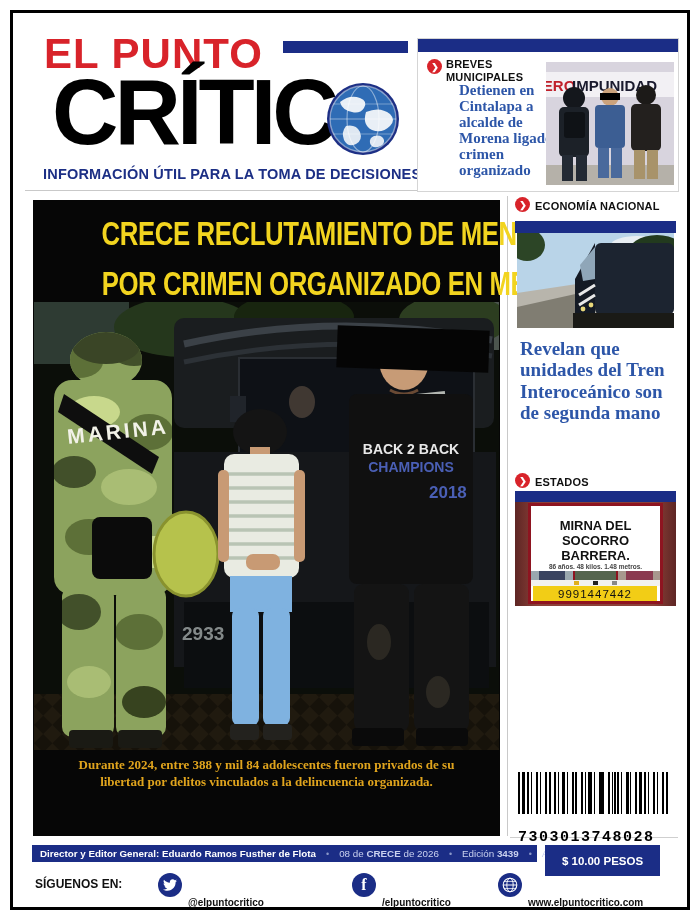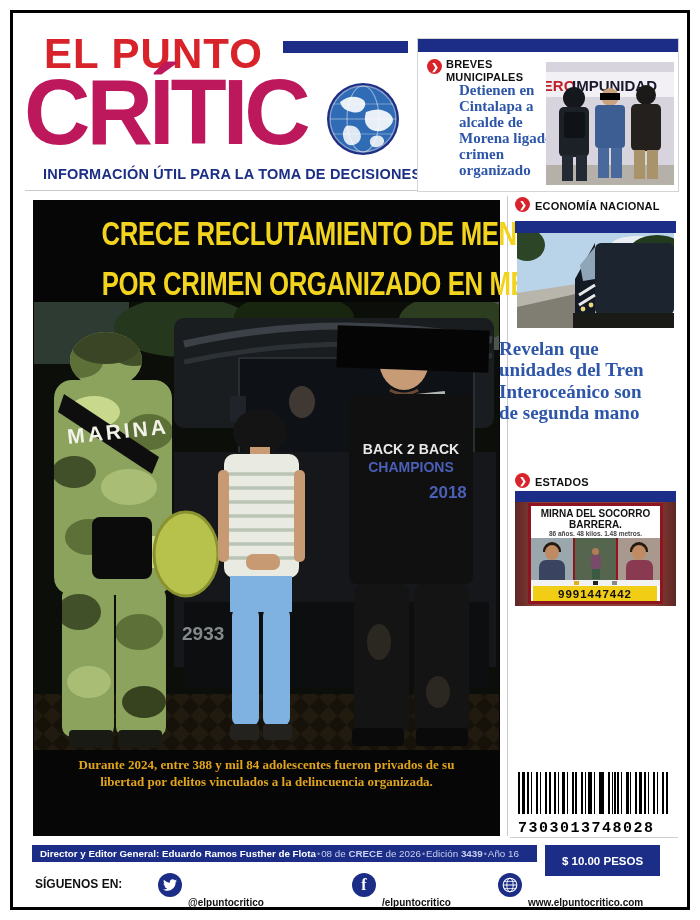--- a/index.html
+++ b/index.html
@@ -4,22 +4,22 @@
 <style>
   html,body{margin:0;padding:0;background:#fff;}
   .page{position:relative;width:700px;height:920px;background:#fff;overflow:hidden;
         font-family:"Liberation Sans",sans-serif;}
   .frame{position:absolute;left:10px;top:10px;width:674px;height:894px;border:3px solid #000;}
 
   
   .title-red{position:absolute;left:44px;top:30px;font-size:42px;font-weight:bold;
              color:#d8232a;letter-spacing:1px;}
   .topbar1{position:absolute;left:283px;top:41px;width:125px;height:12px;background:#1b2d86;}
-  .title-blue{position:absolute;left:24px;top:66px;font-size:92px;font-weight:bold;
-              color:#be185d;letter-spacing:-4px;line-height:1;}
+  .title-blue{position:absolute;left:52px;top:66px;font-size:92px;font-weight:bold;
+              color:#000000;letter-spacing:-4px;line-height:1;}
   .globe-logo{position:absolute;left:326px;top:82px;width:74px;height:74px;}
   .tagline{position:absolute;left:43px;top:166px;font-size:14.5px;font-weight:bold;
            color:#1c2f85;letter-spacing:.2px;}
   .mast-divider{position:absolute;left:25px;top:190px;width:480px;height:1px;background:#c9c9c9;}
   .vert-divider{position:absolute;left:507px;top:196px;width:1px;height:640px;background:#c9c9c9;}
   .right-bottom-line{position:absolute;left:510px;top:837px;width:168px;height:1px;background:#cfcfcf;}
 
   
   .sec-icon{position:absolute;width:15px;height:15px;border-radius:50%;background:#d8232a;
             display:flex;align-items:center;justify-content:center;}
@@ -42,61 +42,61 @@
   .hl-line{width:467px;text-align:center;white-space:nowrap;line-height:44px;}
   .hl-line span{display:inline-block;transform:scaleX(.78);transform-origin:50% 50%;
                 font-size:33px;font-weight:bold;color:#f2d41f;letter-spacing:-.5px;}
   .headline-zone{position:absolute;left:0;top:12px;width:467px;}
   .main-photo{position:absolute;left:1px;top:102px;width:465px;height:448px;}
   .caption{position:absolute;left:0;top:556px;width:423px;padding:0 22px;text-align:center;
            font-family:"Liberation Serif",serif;font-weight:bold;font-size:13px;
            line-height:1.32;color:#e0a41d;}
 
   
-  .econ-headline{left:499px;top:338px;width:162px;font-size:19px;line-height:1.12;}
+  .econ-headline{left:520px;top:338px;width:162px;font-size:19px;line-height:1.12;}
   .train-photo{position:absolute;left:517px;top:233px;width:157px;height:95px;}
 
   
   .estados-headline{left:515px;top:614px;width:160px;font-size:20px;line-height:1.18;}
   .poster-wrap{position:absolute;left:515px;top:502px;width:161px;height:104px;
                background:linear-gradient(90deg,#5e2624,#8c4038 14%,#8c4038 86%,#5e2624);}
   .poster{position:absolute;left:13px;right:13px;top:1px;bottom:2px;background:#fff;
           border:3px solid #8e1420;display:flex;flex-direction:column;}
-  .poster-name{font-size:10px;font-weight:bold;color:#111;text-align:center;padding-top:2px;}
+  .poster-name{font-size:13px;font-weight:bold;color:#111;text-align:center;padding-top:12px;}
   .poster-details{font-size:6.5px;font-weight:bold;color:#444;text-align:center;}
   .poster-photos{flex:1;display:flex;margin-top:1px;}
   .pcell{position:relative;flex:1;border-left:2px solid #8e1420;overflow:hidden;}
   .pcell:first-child{border-left:none;}
   .phair{position:absolute;top:4px;left:50%;width:18px;height:10px;margin-left:-9px;
          border-radius:9px 9px 0 0;background:#241a12;}
   .phead{position:absolute;top:7px;left:50%;width:14px;height:15px;margin-left:-7px;
          border-radius:50%;background:#c08a62;}
   .pbody{position:absolute;bottom:0;left:18%;right:18%;height:20px;border-radius:7px 7px 0 0;}
   .pmini{position:absolute;left:50%;top:10px;width:10px;height:32px;margin-left:-5px;}
   .pmini .mh{width:7px;height:7px;border-radius:50%;background:#b07c56;margin:0 auto;}
   .pmini .mb{width:10px;height:14px;background:#7a4a6a;border-radius:3px;}
   .pmini .ml{width:8px;height:10px;background:#3a5a44;margin:0 auto;}
   .poster-logos{height:6px;background:#f2f2f2;display:flex;gap:14px;justify-content:center;}
   .poster-logos i{width:5px;height:4px;margin-top:1px;}
   .poster-phone{height:15px;background:#f2cd16;margin:0 3px 0 2px;display:flex;align-items:center;
-                justify-content:center;font-size:11.5px;font-weight:bold;color:#111;
+                justify-content:center;font-size:11.5px;font-weight:normal;color:#111;
                 letter-spacing:1px;}
 
   
   .barcode{position:absolute;left:518px;top:772px;width:150px;height:58px;}
   .barcode-bars{height:42px;background:
      repeating-linear-gradient(90deg,#000 0 2px,transparent 2px 4px,#000 4px 5px,transparent 5px 9px),
      repeating-linear-gradient(90deg,transparent 0 5px,#000 5px 7px,transparent 7px 13px),
      #fff;}
-  .barcode-digits{margin-top:6px;text-align:left;font-family:"Liberation Mono",monospace;
+  .barcode-digits{margin-top:15px;text-align:left;font-family:"Liberation Mono",monospace;
                   font-size:15px;font-weight:bold;letter-spacing:1.5px;color:#000;}
 
   
   .footer-bar{position:absolute;left:32px;top:845px;width:489px;height:17px;background:#1b2d86;
-              color:#fff;font-size:9.8px;display:flex;align-items:center;gap:1px;
+              color:#fff;font-size:9.8px;display:flex;align-items:center;gap:10px;
               padding:0 8px;white-space:nowrap;}
   .footer-bar .b{font-weight:bold;}
   .footer-bar .dim{color:#c9d1ef;}
   .bullet{color:#8a97c9;font-size:9px;}
   .price-tag{position:absolute;left:545px;top:845px;width:115px;height:31px;background:#1b2d86;
              color:#fff;font-size:11.5px;font-weight:bold;display:flex;align-items:center;
              justify-content:center;}
 
   
   .social-label{position:absolute;left:35px;top:877px;font-size:12px;font-weight:bold;color:#111;}

